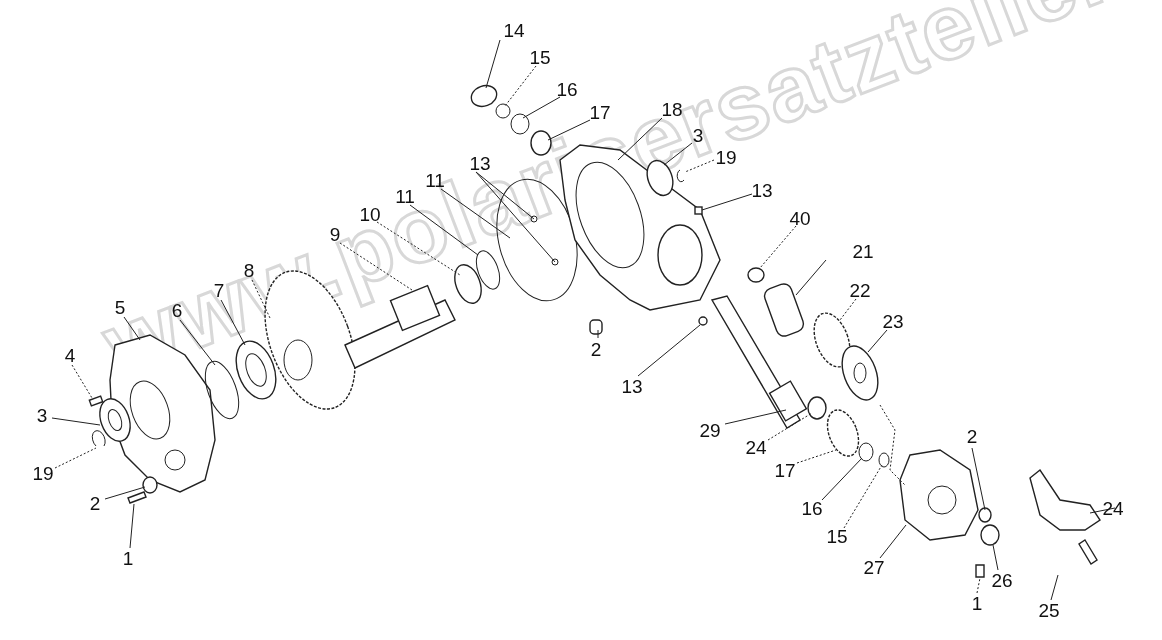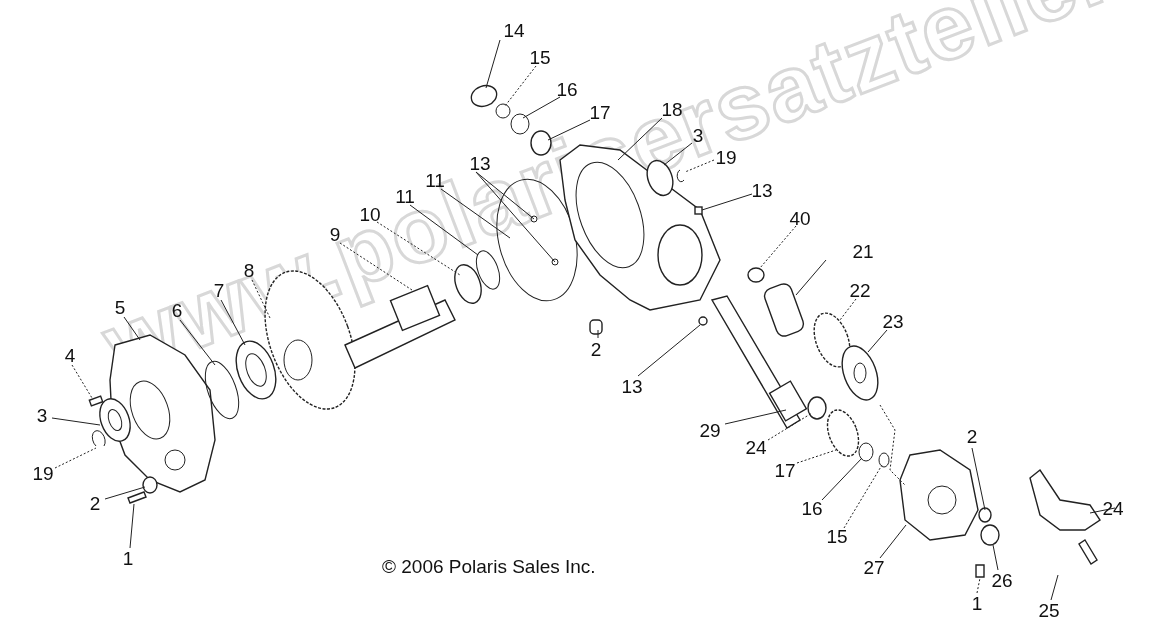--- a/index.html
+++ b/index.html
@@ -190,14 +190,13 @@
       <div class="callout" style="left: 812px; top: 508px;">16</div>
       <div class="callout" style="left: 1113px; top: 508px;">24</div>
       <div class="callout" style="left: 837px; top: 536px;">15</div>
       <div class="callout" style="left: 128px; top: 558px;">1</div>
       <div class="callout" style="left: 874px; top: 567px;">27</div>
       <div class="callout" style="left: 1002px; top: 580px;">26</div>
       <div class="callout" style="left: 977px; top: 603px;">1</div>
       <div class="callout" style="left: 1049px; top: 610px;">25</div>
     </div>
 
-  <div class="copyright">© 2006 Polaris Sales Inc.</div>
 </div>
 
 </body></html>

